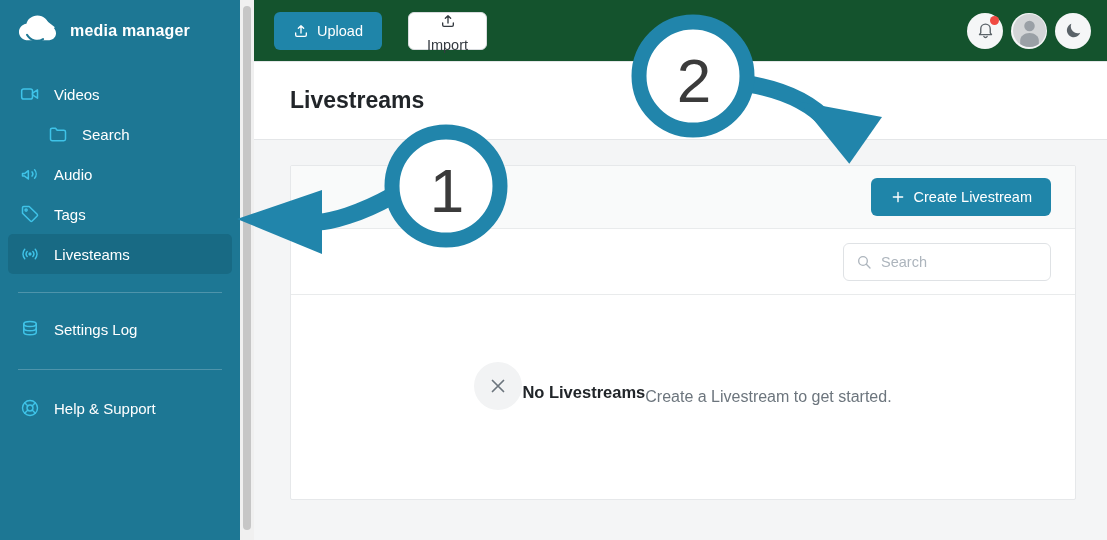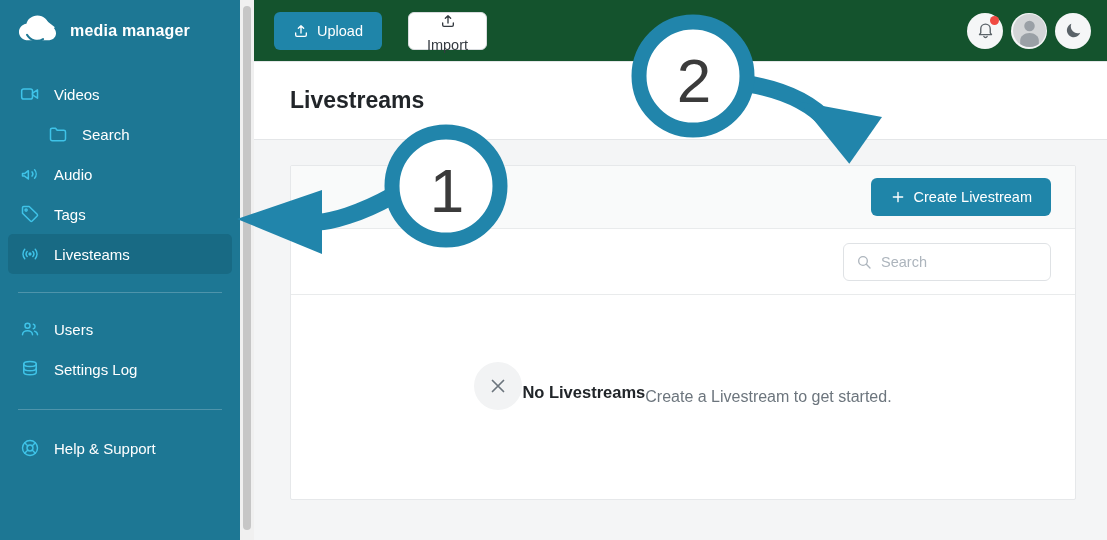--- a/index.html
+++ b/index.html
@@ -251,30 +251,20 @@
             <circle cx="12" cy="12" r="2" fill="currentColor" stroke="none"></circle>
             <path d="M8.6 9a4.5 4.5 0 000 6M15.4 9a4.5 4.5 0 010 6"></path>
             <path d="M5.7 6.4a8.5 8.5 0 000 11.2M18.3 6.4a8.5 8.5 0 010 11.2"></path>
           </svg>
         </span>
         <span class="nav-label">Livesteams</span>
       </div>
 
       <div class="nav-sep"></div>
 
-      <div class="nav-item">
-        <span class="nav-ico">
-          <svg viewBox="0 0 24 24" fill="none" stroke="currentColor" stroke-width="1.8" stroke-linecap="round" stroke-linejoin="round">
-            <circle cx="9" cy="8" r="3"></circle>
-              <path d="M3 19c0-3 2.7-5 6-5s6 2 6 5"></path>
-            <path d="M16 6.2a2.8 2.8 0 010 5.4M17.5 14.6c2 .8 3.5 2.4 3.5 4.4"></path>
-          </svg>
-        </span>
-        <span class="nav-label">Users</span>
-      </div>
 
       <div class="nav-item">
         <span class="nav-ico">
           <svg viewBox="0 0 24 24" fill="none" stroke="currentColor" stroke-width="1.8" stroke-linecap="round" stroke-linejoin="round">
             <ellipse cx="12" cy="6" rx="7.5" ry="3"></ellipse>
             <path d="M4.5 6v5c0 1.7 3.4 3 7.5 3s7.5-1.3 7.5-3V6"></path>
             <path d="M4.5 11v5c0 1.7 3.4 3 7.5 3s7.5-1.3 7.5-3v-5"></path>
           </svg>
         </span>
         <span class="nav-label">Settings Log</span>

